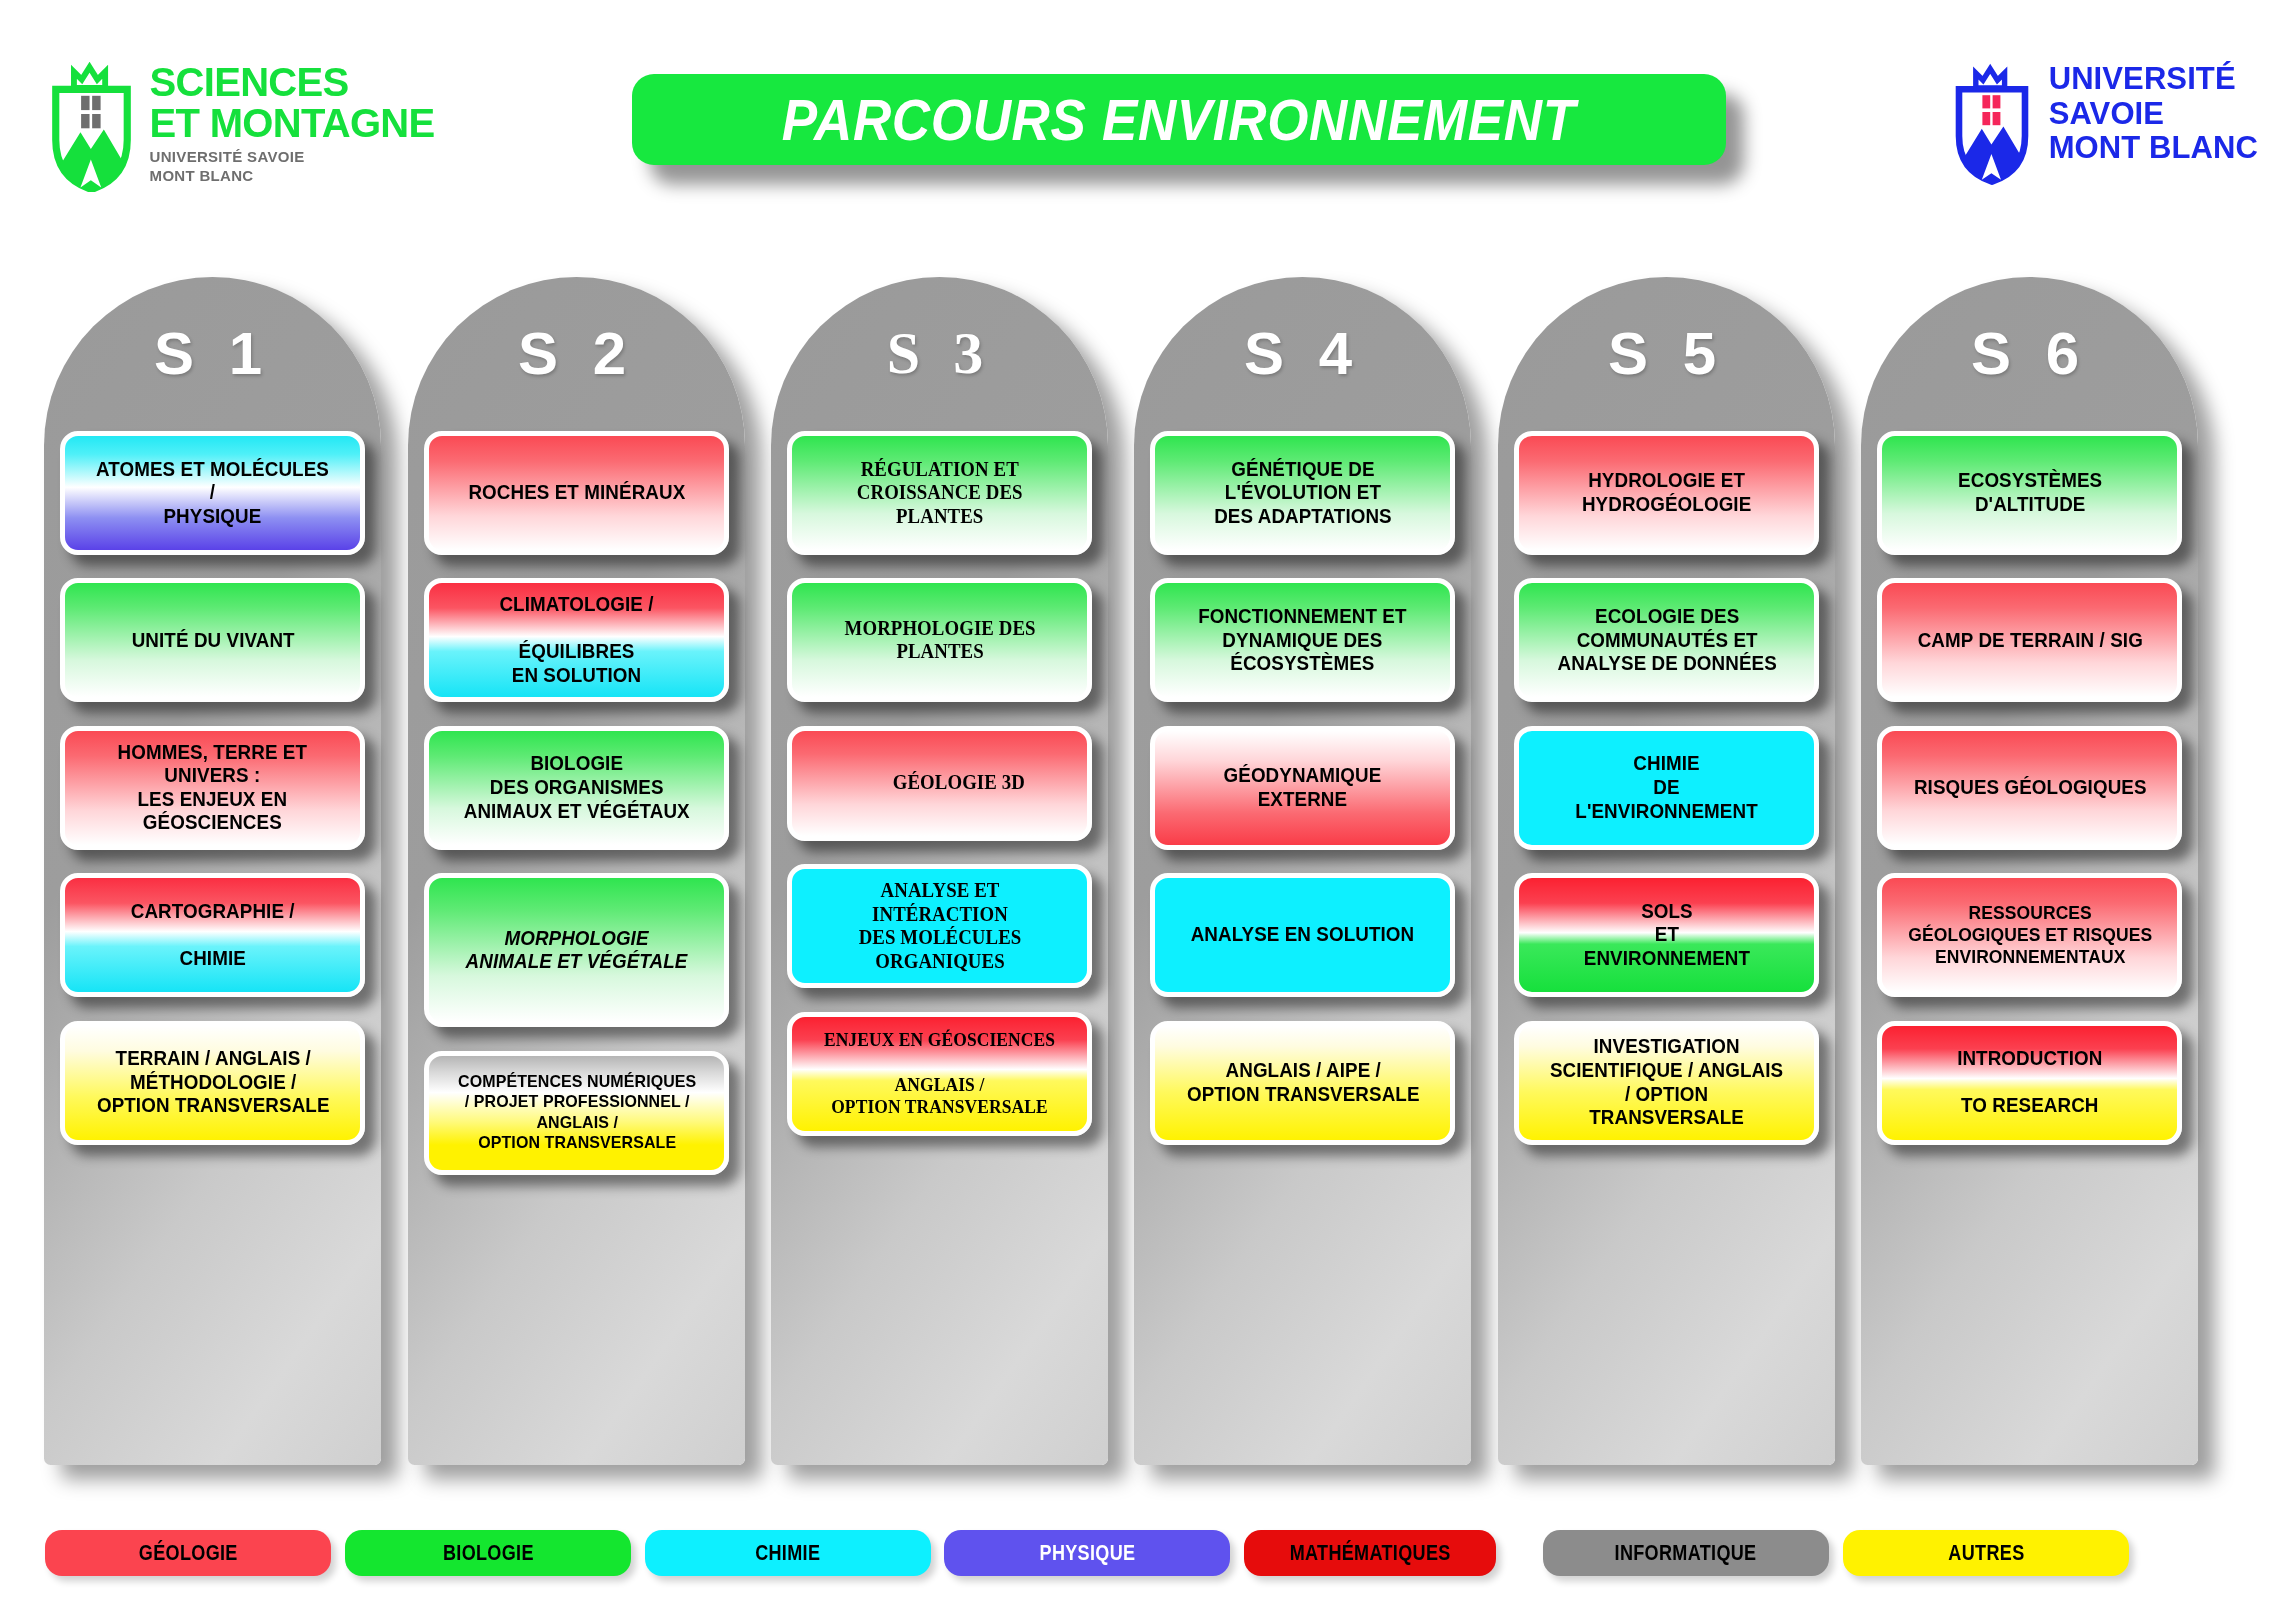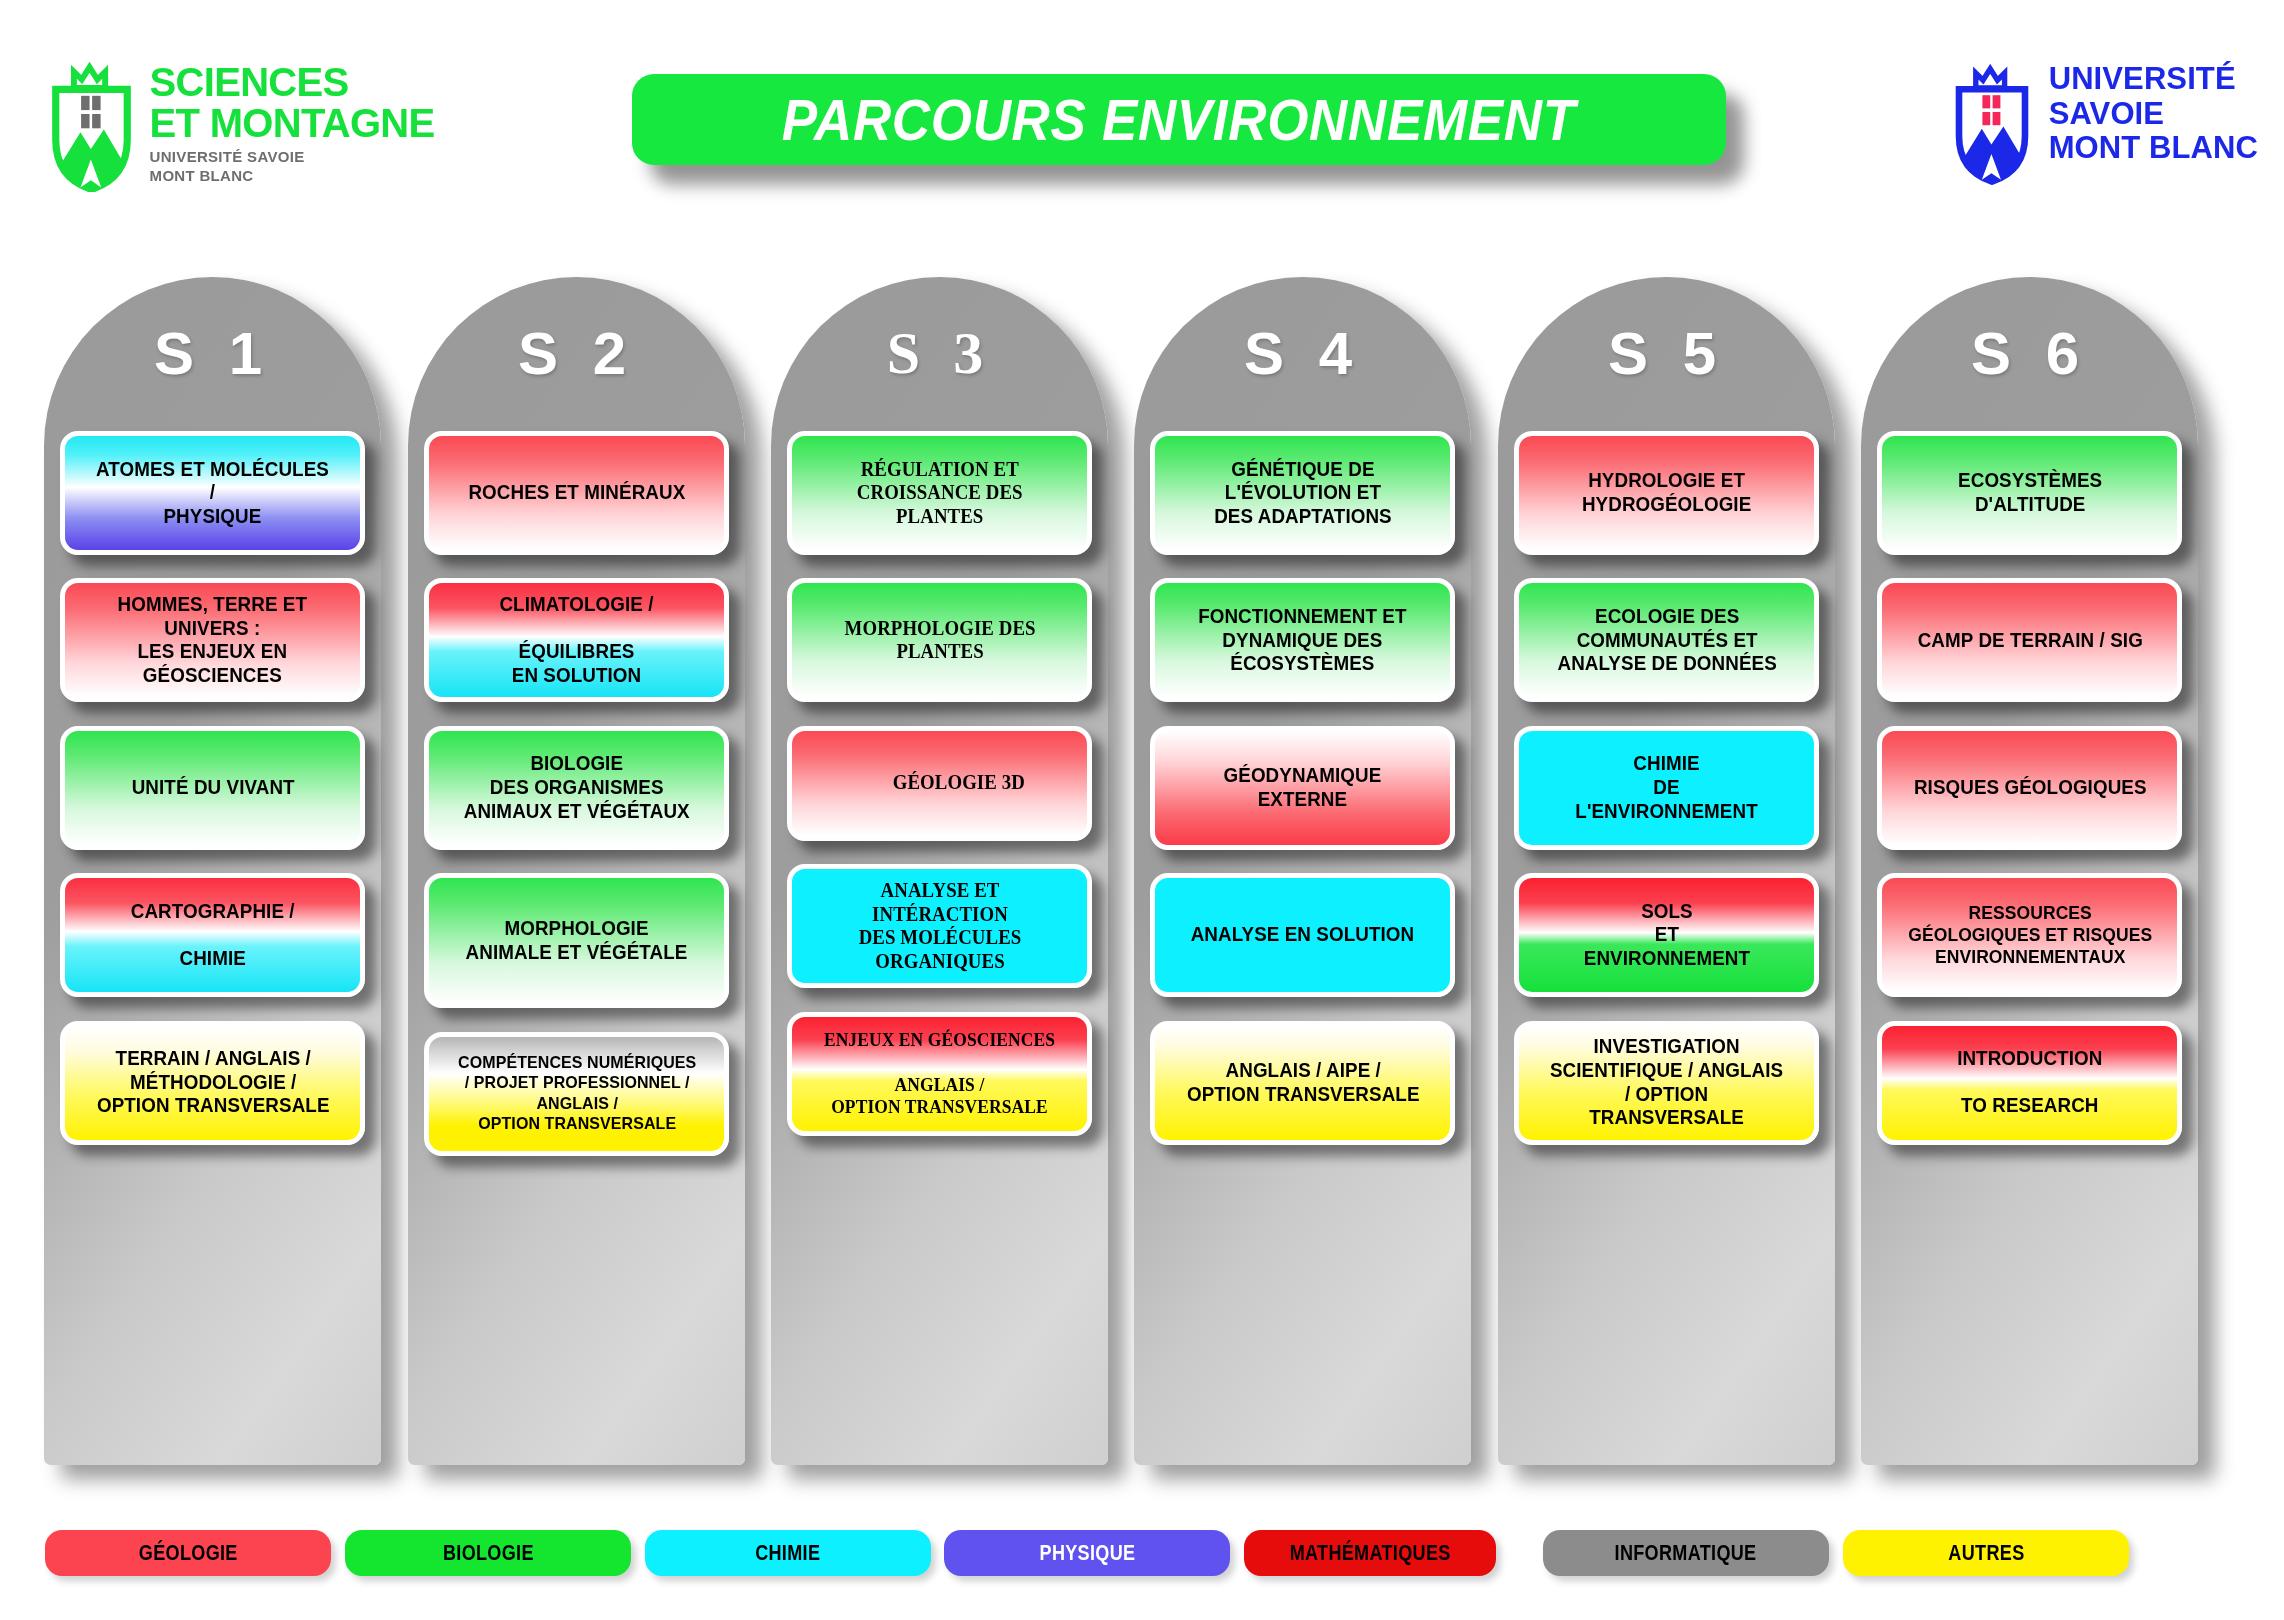--- a/index.html
+++ b/index.html
@@ -144,29 +144,29 @@
 
 <div id="board">
     <div class="col" style="left: 44px;">
       <div class="col-head">S 1</div>
       <div class="cards">
         <div class="card" style="height: 124px; background: linear-gradient(rgb(35, 232, 244) 0%, rgb(79, 240, 248) 16%, rgb(255, 255, 255) 45%, rgb(141, 143, 242) 72%, rgb(90, 66, 232) 100%); text-align: center;">
           <div class="card-text">ATOMES ET MOLÉCULES
 /
 PHYSIQUE</div>
         </div>
+        <div class="card" style="height: 124px; background: linear-gradient(rgb(47, 229, 79) 0%, rgb(94, 234, 116) 22%, rgb(215, 248, 221) 68%, rgb(255, 255, 255) 100%);">
+          <div class="card-text">UNITÉ DU VIVANT</div>
+        </div>
         <div class="card" style="height: 124px; background: linear-gradient(rgb(250, 74, 84) 0%, rgb(251, 106, 114) 22%, rgb(255, 214, 217) 70%, rgb(255, 255, 255) 100%);">
           <div class="card-text">HOMMES, TERRE ET
 UNIVERS :
 LES ENJEUX EN
 GÉOSCIENCES</div>
         </div>
-        <div class="card" style="height: 124px; background: linear-gradient(rgb(47, 229, 79) 0%, rgb(94, 234, 116) 22%, rgb(215, 248, 221) 68%, rgb(255, 255, 255) 100%);">
-          <div class="card-text">UNITÉ DU VIVANT</div>
-        </div>
         <div class="card" style="height: 124px; background: linear-gradient(rgb(250, 47, 66) 0%, rgb(251, 85, 98) 22%, rgb(255, 255, 255) 47%, rgb(106, 243, 251) 60%, rgb(22, 228, 246) 100%);">
           <div class="card-text">CARTOGRAPHIE  /
 
 CHIMIE</div>
         </div>
         <div class="card" style="height: 124px; background: linear-gradient(rgb(255, 255, 255) 0%, rgb(255, 252, 224) 22%, rgb(255, 249, 92) 62%, rgb(255, 242, 0) 100%);">
           <div class="card-text">TERRAIN / ANGLAIS /
 MÉTHODOLOGIE /
 OPTION TRANSVERSALE</div>
         </div>
@@ -182,21 +182,21 @@
           <div class="card-text">CLIMATOLOGIE /
 
 ÉQUILIBRES
 EN SOLUTION</div>
         </div>
         <div class="card" style="height: 124px; background: linear-gradient(rgb(47, 229, 79) 0%, rgb(94, 234, 116) 22%, rgb(215, 248, 221) 68%, rgb(255, 255, 255) 100%);">
           <div class="card-text">BIOLOGIE
 DES ORGANISMES
 ANIMAUX ET VÉGÉTAUX</div>
         </div>
-        <div class="card" style="height: 135px; background: linear-gradient(rgb(47, 229, 79) 0%, rgb(94, 234, 116) 22%, rgb(215, 248, 221) 68%, rgb(255, 255, 255) 100%);">
+        <div class="card" style="height: 154px; background: linear-gradient(rgb(47, 229, 79) 0%, rgb(94, 234, 116) 22%, rgb(215, 248, 221) 68%, rgb(255, 255, 255) 100%); font-style: italic;">
           <div class="card-text">MORPHOLOGIE
 ANIMALE ET VÉGÉTALE</div>
         </div>
         <div class="card" style="height: 124px; background: linear-gradient(rgb(181, 181, 181) 0%, rgb(216, 216, 216) 14%, rgb(255, 255, 255) 32%, rgb(255, 250, 122) 58%, rgb(255, 242, 0) 78%, rgb(255, 242, 0) 100%);">
           <div class="card-text xsmall">COMPÉTENCES NUMÉRIQUES
 / PROJET PROFESSIONNEL /
 ANGLAIS /
 OPTION TRANSVERSALE</div>
         </div>
       </div>

